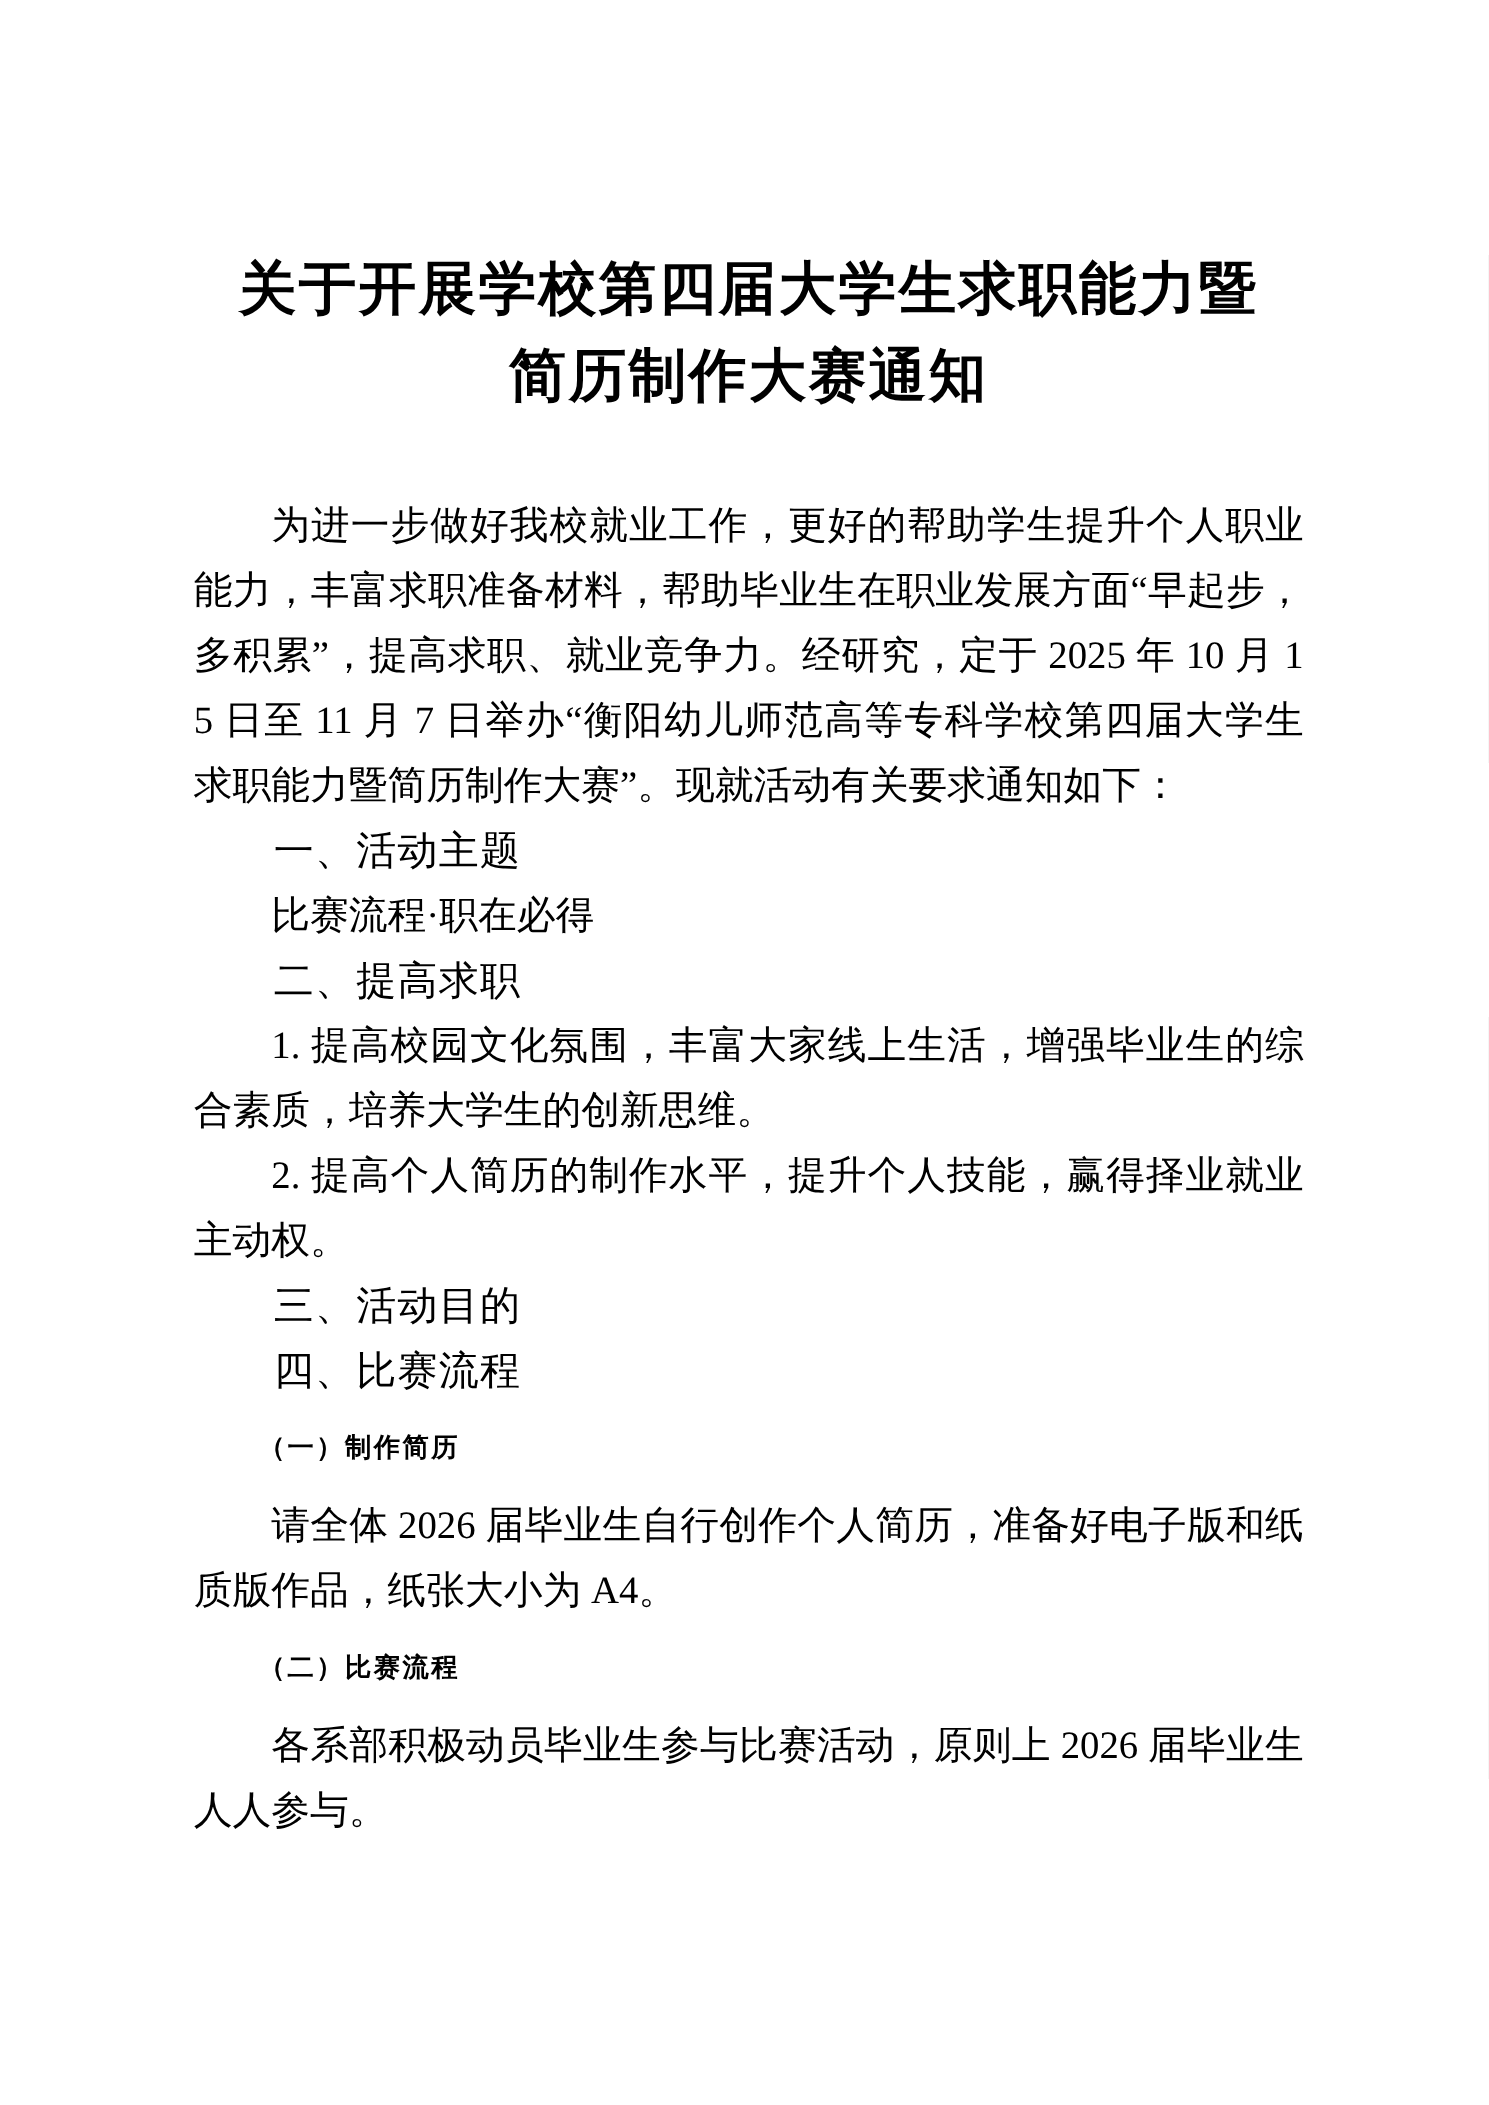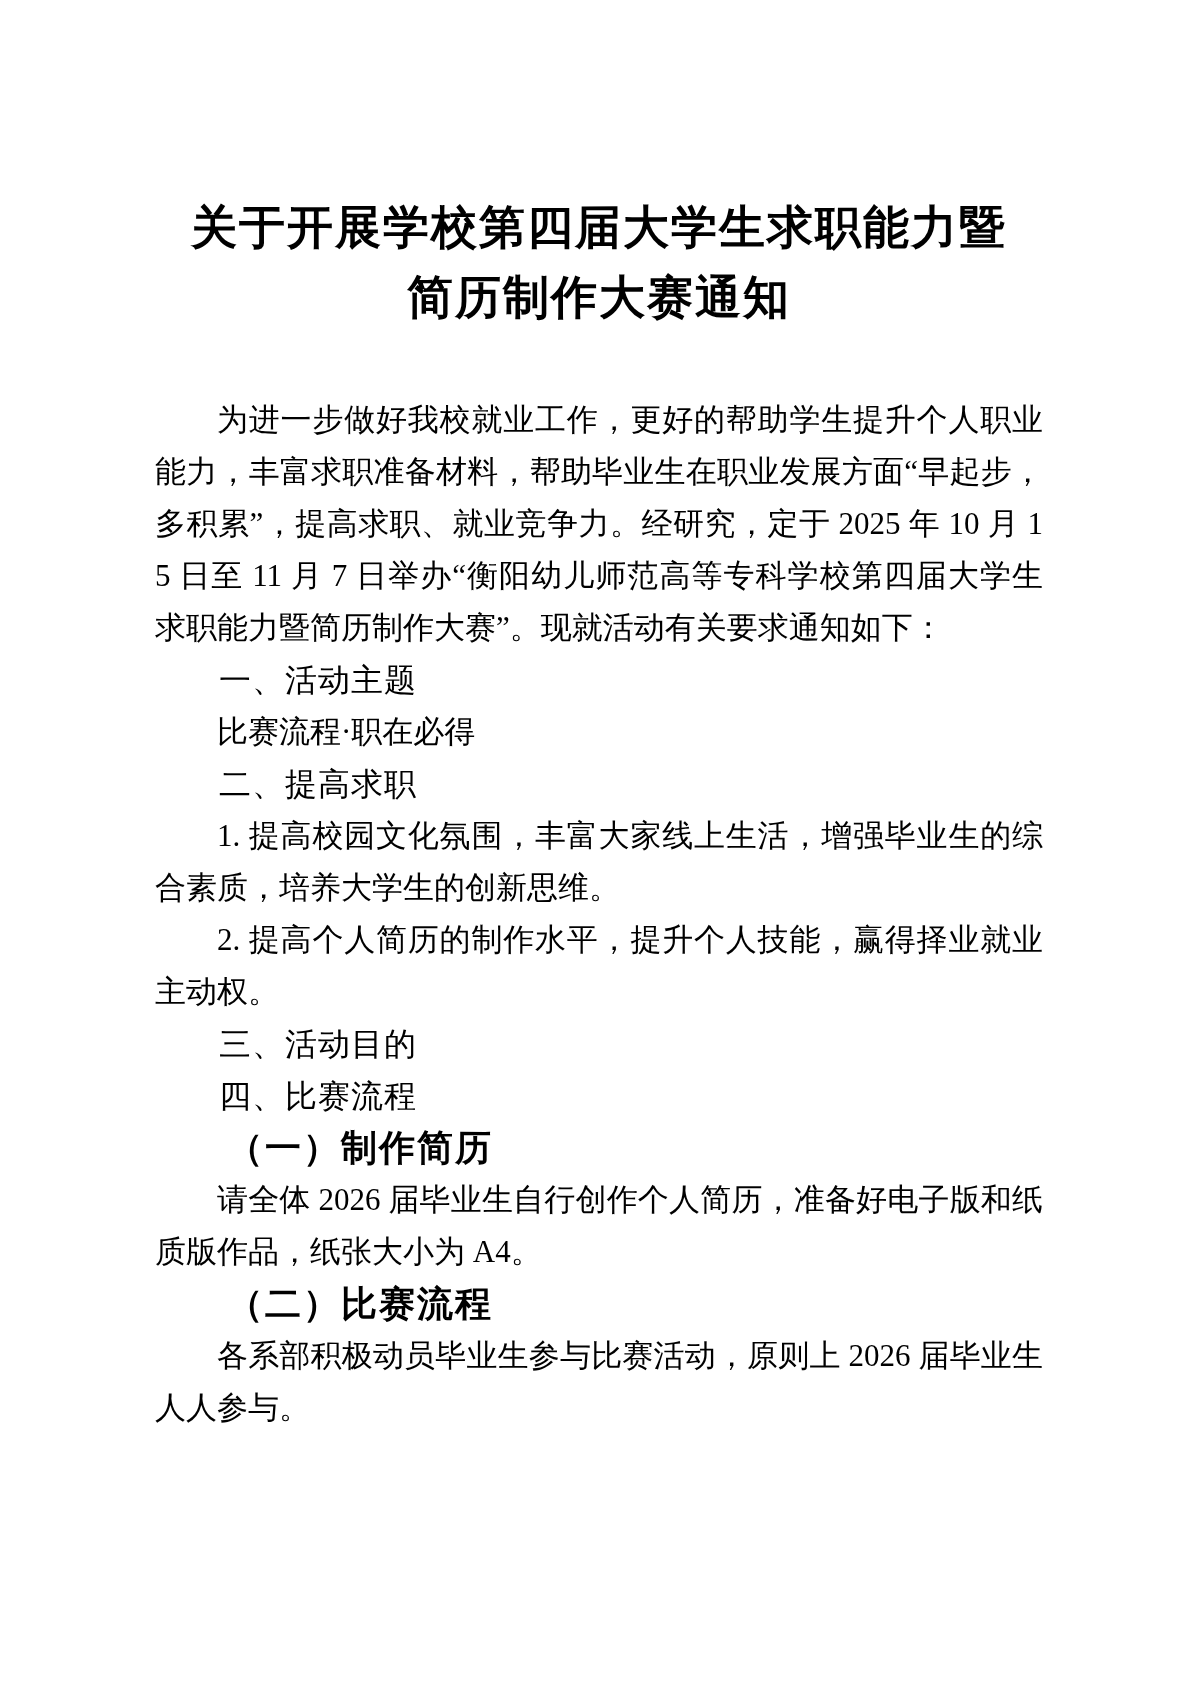--- a/index.html
+++ b/index.html
@@ -19,21 +19,21 @@
     font-family: "Liberation Serif", "DejaVu Serif", serif;
     overflow: hidden;
   }
   .doc-title {
     margin: 0;
     text-align: center;
     font-size: 46px;
     line-height: 70px;
     font-weight: bold;
     letter-spacing: 2px;
-    font-family: Liberation Mono, monospace;
+    font-family: Liberation Serif, serif;
   }
   .doc-title .title-line {
     display: block;
   }
   .doc-body {
     margin-top: 58px;
     font-size: 31px;
     line-height: 52px;
     text-align: justify;
     word-break: break-all;
@@ -45,23 +45,23 @@
   }
   .h1 {
     margin: 0;
     text-indent: 2em;
     font-size: 32px;
     font-weight: normal;
     font-family: "Liberation Sans", "DejaVu Sans", sans-serif;
     letter-spacing: 1px;
   }
   .h2 {
-    margin: 0;
+    margin: 10px;
     text-indent: 2em;
-    font-size: 36px;
+    font-size: 21px;
     font-weight: bold;
     font-family: "Liberation Serif", "DejaVu Serif", serif;
     letter-spacing: 2px;
   }
 </style>
 </head>
 <body>
 
 <div class="page">
   <h1 class="doc-title">

